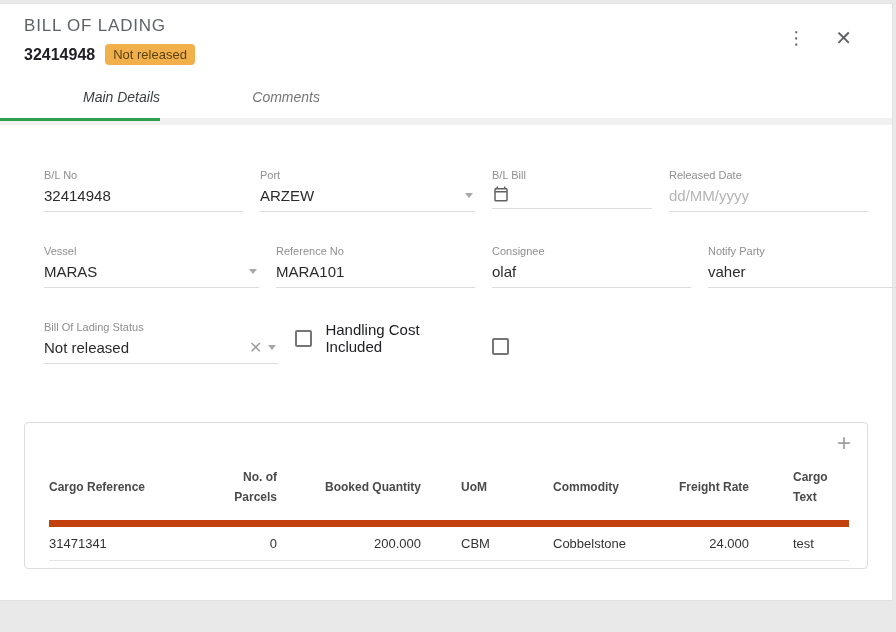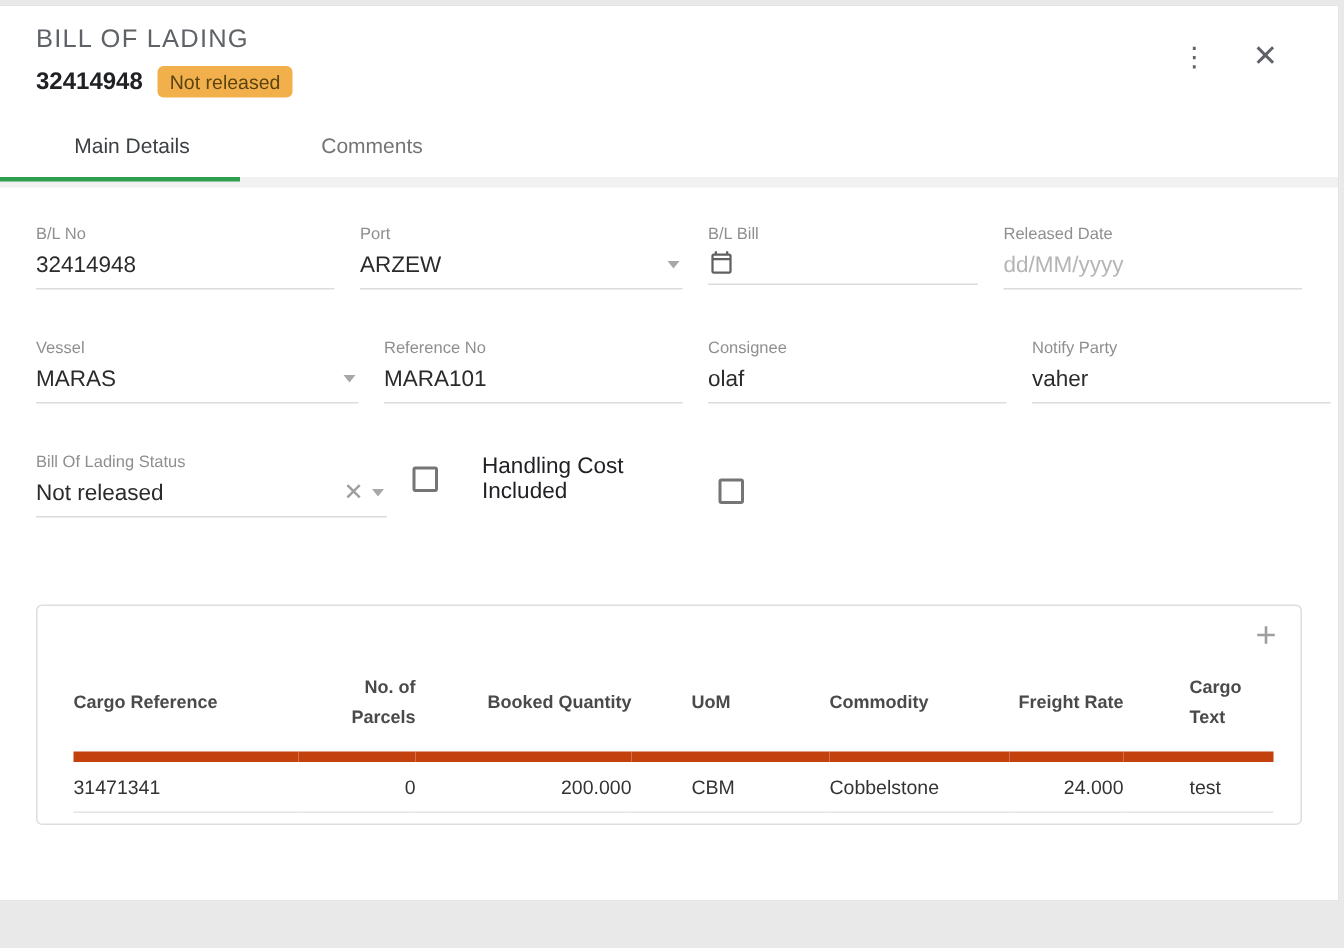--- a/index.html
+++ b/index.html
@@ -43,32 +43,32 @@
     color:#5f6368;font-size:20px;line-height:1;
     padding:4px;
   }
   .kebab{font-size:18px;letter-spacing:0;}
   
   .tabbar{
     display:flex;margin-top:10px;
     border-bottom:7px solid #f1f1f1;
   }
   .tab{
-    width:160px;text-align:center;
+    width:160px;text-align:right;
     padding:14px 0 13px 16px;
     font-size:14px;color:#757575;
-    position:relative;cursor:pointer;
+    position:relative;cursor:pointer;font-style:italic;
   }
   .tab.active{color:#3c4043;}
   .tab.active::after{
     content:"";position:absolute;left:0;right:0;bottom:-3px;
     height:3px;background:var(--accent-green);
   }
   
-  .form{padding-top:25px;}
+  .form{padding-top:44px;margin-left:20px;}
   .form-row{
     display:grid;
     grid-template-columns:repeat(4,1fr);
     column-gap:17px;
     padding:0 24px;
     margin-bottom:33px;
   }
   .field label{
     display:block;font-size:11px;color:#8f8f8f;margin-bottom:4px;
   }
@@ -86,21 +86,21 @@
   .chevron{
     width:0;height:0;flex:0 0 auto;
     border-left:4px solid transparent;border-right:4px solid transparent;
     border-top:5px solid #a8a8a8;
     margin-right:2px;cursor:pointer;
   }
   .clear-x{color:#9e9e9e;font-size:16px;cursor:pointer;flex:0 0 auto;line-height:1;}
   .cal-btn{background:none;border:none;padding:0;cursor:pointer;flex:0 0 auto;display:flex;}
   
   .checkbox{
-    display:flex;align-items:center;gap:29px;
+    display:flex;align-items:center;gap:13px;
     align-self:end;margin-bottom:9px;cursor:pointer;
   }
   .checkbox .box{
     width:17px;height:17px;flex:0 0 auto;
     border:2px solid #757575;border-radius:2px;background:#fff;
   }
   .checkbox .cb-label{font-size:15px;color:#202124;}
   
   .card{
     margin:58px 24px 0 24px;

